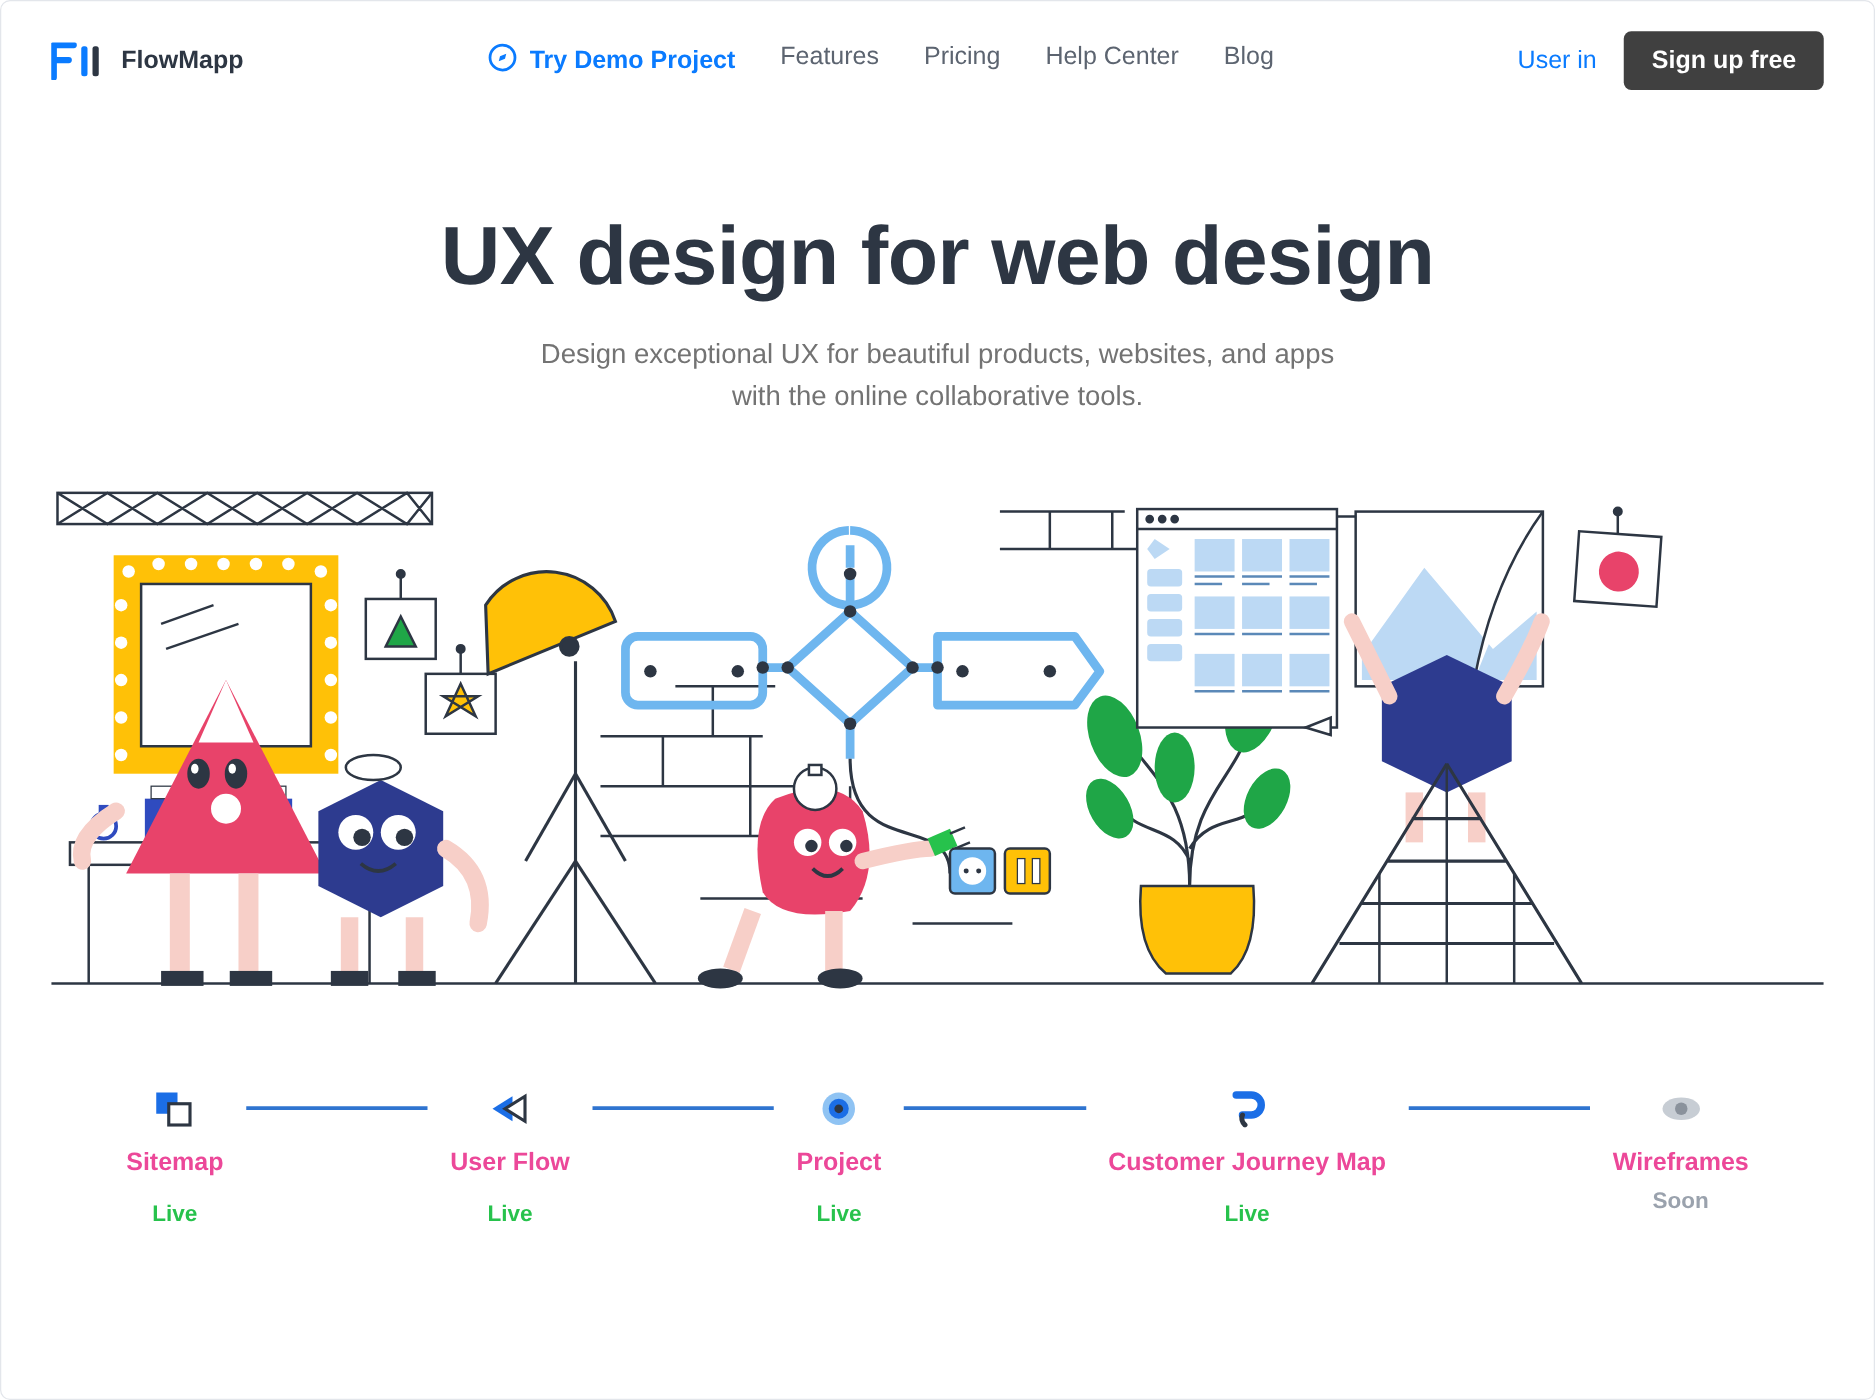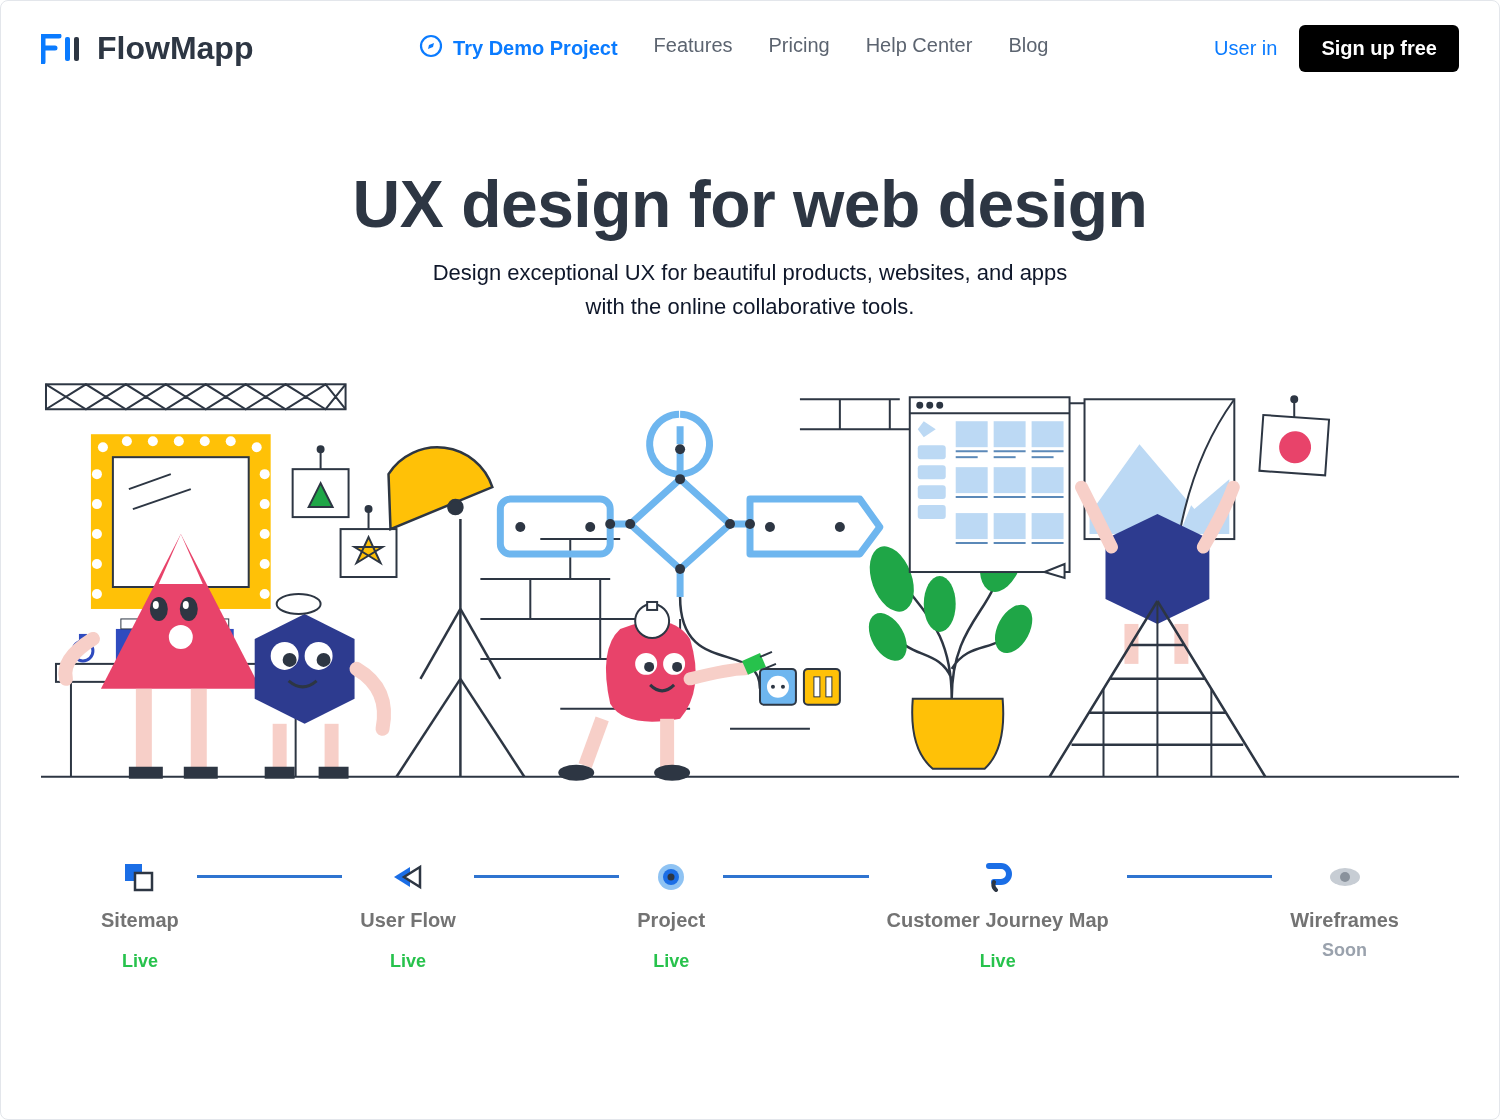--- a/index.html
+++ b/index.html
@@ -19,21 +19,21 @@
   
   .header {
     display: flex;
     align-items: center;
     height: 95px;
   }
   .logo {
     display: flex;
     align-items: center;
     gap: 10px;
-    font-size: 32px;
+    font-size: 20px;
     font-weight: 700;
     color: #2d3643;
     cursor: pointer;
   }
   .logo-mark { display: flex; align-items: center; }
   .nav {
     flex: 1;
     display: flex;
     justify-content: center;
     gap: 36px;
@@ -55,44 +55,44 @@
     display: flex;
     align-items: center;
     gap: 22px;
     font-size: 20px;
   }
   .signin {
     color: #0a7bff;
     cursor: pointer;
   }
   .signup {
-    background: #000000;
+    background: #404040;
     color: #fff;
     font-weight: 600;
     padding: 12px 22px;
     border-radius: 6px;
     cursor: pointer;
   }
 
   
   .hero {
     text-align: center;
     padding-top: 70px;
   }
   .hero h1 {
     font-size: 66px;
     font-weight: 800;
     letter-spacing: -0.5px;
     color: #2d3643;
   }
   .hero p {
-    margin-top: 14px;
+    margin-top: 24px;
     font-size: 22px;
     line-height: 1.55;
-    color: #0f172a;
+    color: #737373;
   }
 
   
   .illus {
     margin-top: 55px;
     height: 410px;
     display: flex;
     align-items: flex-end;
     justify-content: center;
   }
@@ -113,21 +113,21 @@
   .feature .icon {
     height: 36px;
     display:flex;
     align-items:center;
     justify-content:center;
     margin-bottom: 14px;
   }
   .feature .title {
     font-size: 20px;
     font-weight: 700;
-    color: #737373;
+    color: #ec4899;
   }
   .feature .status {
     margin-top: 8px;
     font-size: 18px;
     font-weight: 600;
   }
   .status.live { color: #27c24c; margin-top: 19px; }
   .status.soon { color: #9aa2ad; }
   .connector {
     flex: 1;

